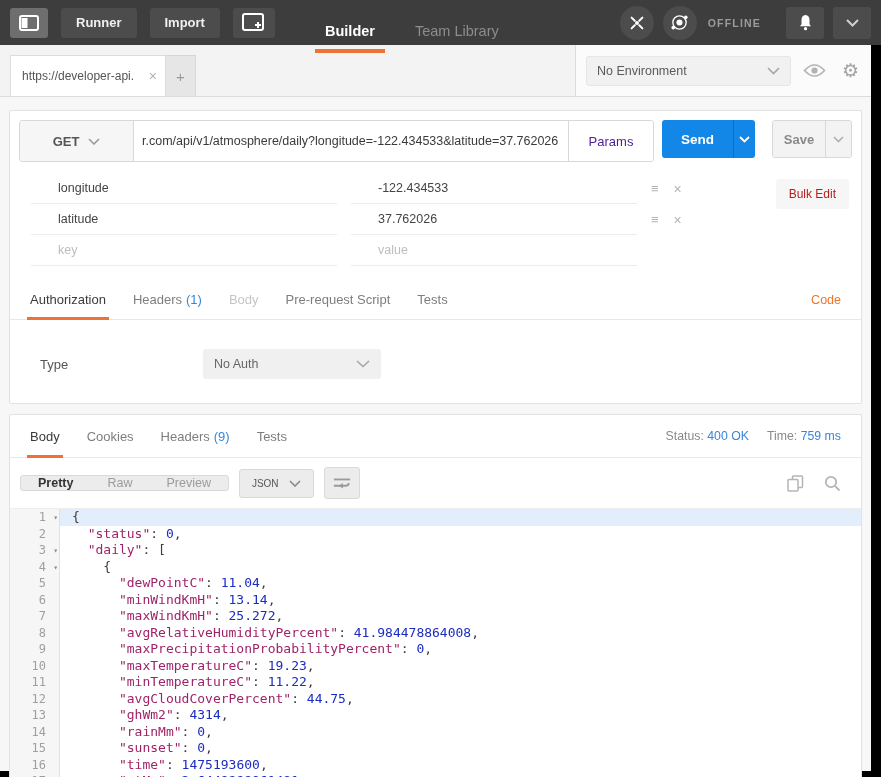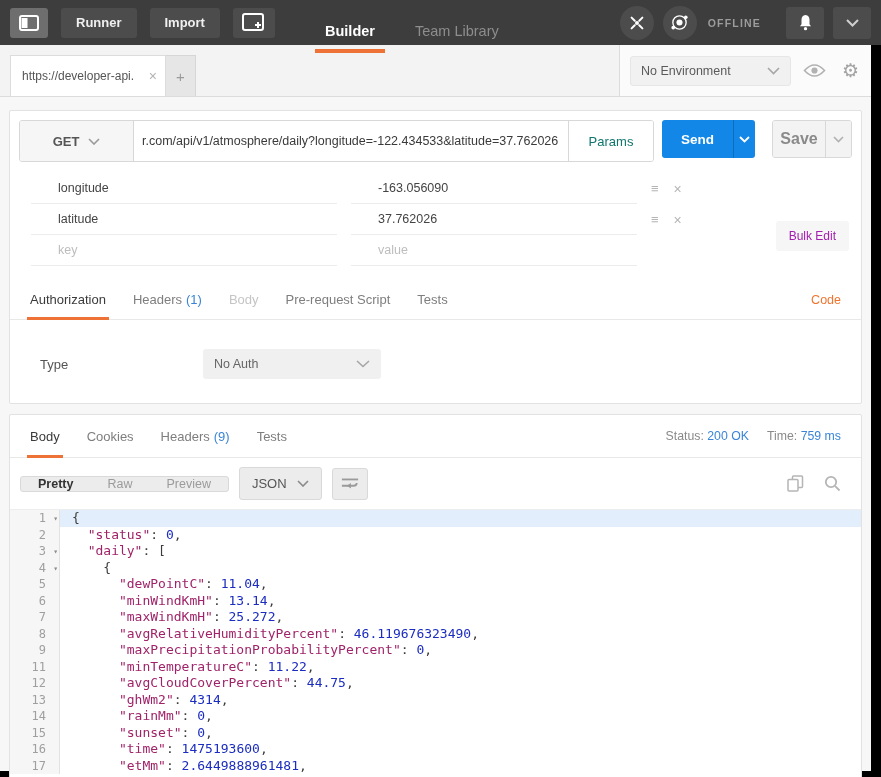--- a/index.html
+++ b/index.html
@@ -36,67 +36,67 @@
   .tabstrip { height:52px; display:flex; }
   .tabs-left { flex:1; background:#f3f3f3; border-bottom:1px solid #dcdcdc; display:flex;
     align-items:flex-end; padding-left:10px; }
   .req-tab { width:156px; height:41px; background:#fff; border:1px solid #dcdcdc; border-bottom:none;
     display:flex; align-items:center; padding:0 8px 0 11px; font-size:12px; color:#555;
     position:relative; z-index:1; cursor:pointer; }
   .req-tab .close { margin-left:auto; color:#b3b3b3; font-size:14px; cursor:pointer; }
   .plus-tab { width:30px; height:41px; background:#e6e6e6; border:1px solid #d6d6d6; border-bottom:none;
     border-left:none; display:flex; align-items:center; justify-content:center; color:#9a9a9a;
     font-size:15px; cursor:pointer; }
-  .env-panel { width:252px; background:#fbfbfb; border-left:1px solid #dcdcdc;
+  .env-panel { width:296px; background:#fbfbfb; border-left:1px solid #dcdcdc;
     border-bottom:1px solid #dcdcdc; display:flex; align-items:center; padding:0 8px 0 10px; }
   .env-select { width:210px; height:30px; background:#f1f1f1; border:1px solid #e6e6e6;
     border-radius:3px; display:flex; align-items:center; padding:0 10px; font-size:12.5px;
     color:#5a5a5a; cursor:pointer; }
   .env-select svg { margin-left:auto; }
   .ghost-btn { background:none; border:none; cursor:pointer; padding:4px; margin-left:8px; }
   .gear-glyph { font-size:19px; color:#a3a3a3; line-height:1; }
 
   
   .card { background:#fff; border:1px solid #e2e2e2; border-radius:2px; margin:13px 9px 0 9px; }
 
   
   .url-row { display:flex; align-items:flex-start; padding:9px; }
   .url-group { display:flex; height:42px; border:1px solid #d8d8d8; border-radius:3px; flex:1; overflow:hidden; }
   .method { width:114px; background:#f6f6f6; border-right:1px solid #d8d8d8; display:flex;
     align-items:center; justify-content:center; gap:9px; font-size:13px; font-weight:700;
     color:#555; cursor:pointer; }
   .url-input { flex:1; border:none; outline:none; font-family:inherit; font-size:12.5px;
     color:#3a3a3a; padding:0 8px; background:#fff; }
   .params-btn { width:85px; background:#fff; border:none; border-left:1px solid #d8d8d8;
-    font-family:inherit; font-size:13px; color:#0f766e; cursor:pointer; }
+    font-family:inherit; font-size:13px; color:#4c1d95; cursor:pointer; }
   .send-group { display:flex; height:38px; margin-left:8px; border-radius:3px; overflow:hidden; }
   .send-main { width:71px; background:#1287e8; color:#fff; border:none; font-family:inherit;
     font-size:13.5px; font-weight:700; cursor:pointer; }
   .send-caret { width:22px; background:#1287e8; border:none; border-left:1px solid rgba(0,0,0,.18);
     display:flex; align-items:center; justify-content:center; cursor:pointer; }
   .save-group { display:flex; height:38px; margin-left:17px; border:1px solid #d8d8d8;
     border-radius:3px; overflow:hidden; }
   .save-main { width:52px; background:#f3f3f3; color:#8a8a8a; border:none; font-family:inherit;
-    font-size:16px; font-weight:700; cursor:pointer; }
+    font-size:13px; font-weight:700; cursor:pointer; }
   .save-caret { width:26px; background:#f3f3f3; border:none; border-left:1px solid #d8d8d8;
     display:flex; align-items:center; justify-content:center; cursor:pointer; }
 
   
   .params-area { position:relative; padding:2px 0 14px 0; }
   .p-row { display:flex; align-items:stretch; height:31px; padding-left:21px; }
   .p-cell { display:flex; align-items:center; padding-left:27px; font-size:12.5px; color:#444;
     border-bottom:1px solid #ececec; }
   .p-key { width:306px; margin-right:14px; }
   .p-val { width:286px; }
   .p-row .ph { color:#bdbdbd; }
   .row-icons { display:flex; align-items:center; gap:15px; margin-left:14px; }
   .drag-h { color:#b5b5b5; font-size:13px; cursor:grab; }
   .del-x { color:#b5b5b5; font-size:14px; cursor:pointer; }
   .bulk-edit { position:absolute; right:12px; top:8px; background:#f6f6f6; border:none;
-    border-radius:3px; font-family:inherit; font-size:12px; color:#a21caf; padding:8px 13px; cursor:pointer;margin-top:42px; }
+    border-radius:3px; font-family:inherit; font-size:12px; color:#b91c1c; padding:8px 13px; cursor:pointer; }
 
   
   .tabbar { display:flex; align-items:center; border-bottom:1px solid #e8e8e8; padding:0 20px;
     height:40px; }
   .tab-item { font-size:13px; color:#7e7e7e; margin-right:27px; height:100%; display:flex;
     align-items:center; gap:4px; cursor:pointer; position:relative; }
   .tab-item.active { color:#3a3a3a; }
   .tab-item.active::after { content:""; position:absolute; left:-3px; right:-3px; bottom:-1px;
     height:3px; background:#ee7236; }
   .tab-item.disabled { color:#c5c5c5; }
@@ -117,21 +117,21 @@
   .meta-value { color:#3a85d8; }
 
   
   .res-toolbar { display:flex; align-items:center; padding:9px 10px; border-bottom:1px solid #ededed; }
   .seg-group { display:flex; background:#ececec; border:1px solid #d9d9d9; border-radius:3px;
     overflow:hidden; }
   .seg-btn { border:none; background:transparent; font-family:inherit; font-size:12.5px;
     color:#9b9b9b; padding:0 17px; cursor:pointer; }
   .seg-btn.active { color:#333; font-weight:700; }
   .json-btn { margin-left:10px; display:flex; align-items:center; gap:10px; background:#ececec;
-    border:1px solid #d9d9d9; border-radius:3px; font-family:inherit; font-size:13px;
+    border:1px solid #d9d9d9; border-radius:3px; font-family:inherit; font-size:10px;
     color:#555; padding:8px 12px; cursor:pointer; }
   .wrap-btn { margin-left:10px; background:#ececec; border:1px solid #d9d9d9; border-radius:3px;
     width:36px; height:32px; display:flex; align-items:center; justify-content:center; cursor:pointer; }
   .tool-icons { margin-left:auto; display:flex; align-items:center; gap:16px; padding-right:8px; }
   .tool-icons button { background:none; border:none; cursor:pointer; padding:2px; }
 
   
   .code-area { height:290px; overflow:hidden; background:#fff;
     font-family:"DejaVu Sans Mono","Liberation Mono",monospace; font-size:13px; line-height:16.5px; }
   .code-line { display:flex; height:16.5px; }
@@ -278,21 +278,21 @@
       </div>
     </div>
 
     <div class="params-area">
       <div>
           <div class="p-row">
             <div class="p-cell p-key">
               <span>longitude</span>
             </div>
             <div class="p-cell p-val">
-              <span>-163.056090</span>
+              <span>-122.434533</span>
             </div>
             <div class="row-icons">
               <span class="drag-h">≡</span>
               <span class="del-x">×</span>
             </div>
           </div>
           <div class="p-row">
             <div class="p-cell p-key">
               <span>latitude</span>
             </div>
@@ -358,21 +358,21 @@
         <div class="tab-item">
           <span>Headers</span>
           <span class="count">(9)</span>
         </div>
         <div class="tab-item">
           <span>Tests</span>
         </div>
       <div class="res-meta">
         <span>
           <span class="meta-label">Status:</span>
-          <span class="meta-value">200 OK</span>
+          <span class="meta-value">400 OK</span>
         </span>
         <span>
           <span class="meta-label">Time:</span>
           <span class="meta-value">759 ms</span>
         </span>
       </div>
     </div>
 
     <div class="res-toolbar">
       <div class="seg-group">
@@ -439,27 +439,31 @@
         <div class="code-line">
           <div class="ln">6</div>
           <div class="code-text"><span class="tok-p">      </span><span class="tok-k">"minWindKmH"</span><span class="tok-p">: </span><span class="tok-v">13.14</span><span class="tok-p">,</span></div>
         </div>
         <div class="code-line">
           <div class="ln">7</div>
           <div class="code-text"><span class="tok-p">      </span><span class="tok-k">"maxWindKmH"</span><span class="tok-p">: </span><span class="tok-v">25.272</span><span class="tok-p">,</span></div>
         </div>
         <div class="code-line">
           <div class="ln">8</div>
-          <div class="code-text"><span class="tok-p">      </span><span class="tok-k">"avgRelativeHumidityPercent"</span><span class="tok-p">: </span><span class="tok-v">46.119676323490</span><span class="tok-p">,</span></div>
+          <div class="code-text"><span class="tok-p">      </span><span class="tok-k">"avgRelativeHumidityPercent"</span><span class="tok-p">: </span><span class="tok-v">41.984478864008</span><span class="tok-p">,</span></div>
         </div>
         <div class="code-line">
           <div class="ln">9</div>
           <div class="code-text"><span class="tok-p">      </span><span class="tok-k">"maxPrecipitationProbabilityPercent"</span><span class="tok-p">: </span><span class="tok-v">0</span><span class="tok-p">,</span></div>
         </div>
         <div class="code-line">
+          <div class="ln">10</div>
+          <div class="code-text"><span class="tok-p">      </span><span class="tok-k">"maxTemperatureC"</span><span class="tok-p">: </span><span class="tok-v">19.23</span><span class="tok-p">,</span></div>
+        </div>
+        <div class="code-line">
           <div class="ln">11</div>
           <div class="code-text"><span class="tok-p">      </span><span class="tok-k">"minTemperatureC"</span><span class="tok-p">: </span><span class="tok-v">11.22</span><span class="tok-p">,</span></div>
         </div>
         <div class="code-line">
           <div class="ln">12</div>
           <div class="code-text"><span class="tok-p">      </span><span class="tok-k">"avgCloudCoverPercent"</span><span class="tok-p">: </span><span class="tok-v">44.75</span><span class="tok-p">,</span></div>
         </div>
         <div class="code-line">
           <div class="ln">13</div>
           <div class="code-text"><span class="tok-p">      </span><span class="tok-k">"ghWm2"</span><span class="tok-p">: </span><span class="tok-v">4314</span><span class="tok-p">,</span></div>

